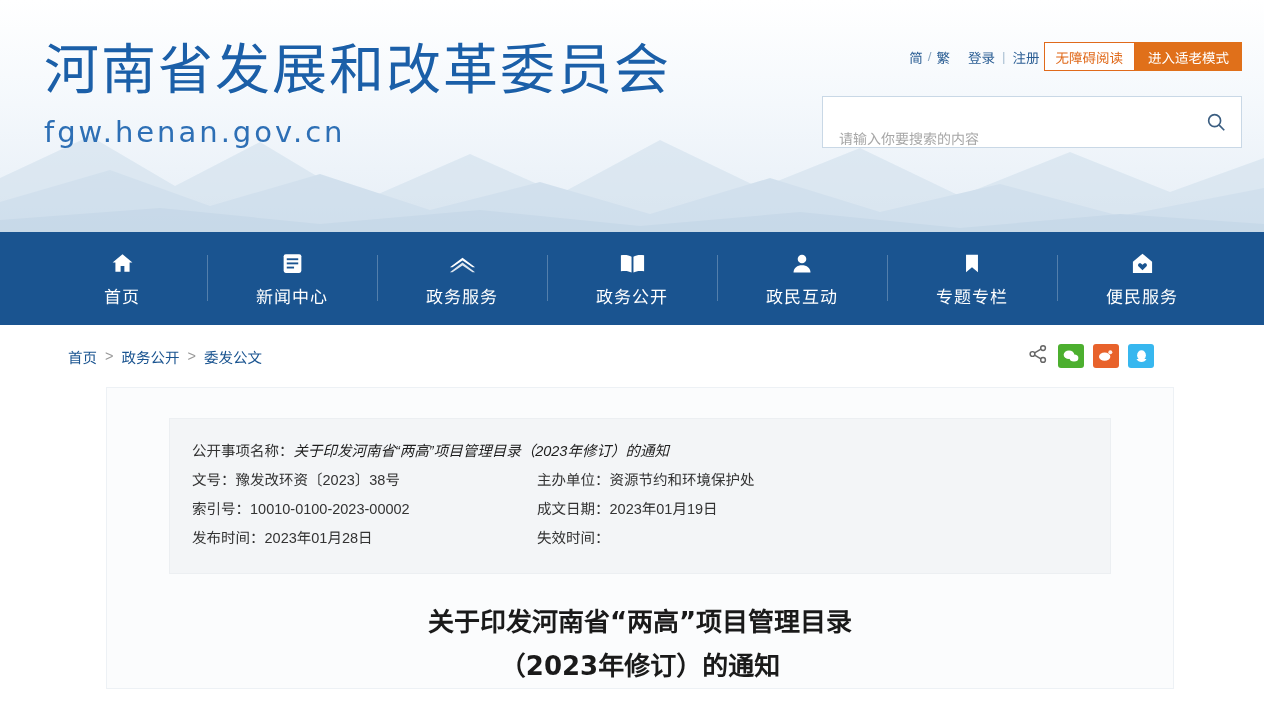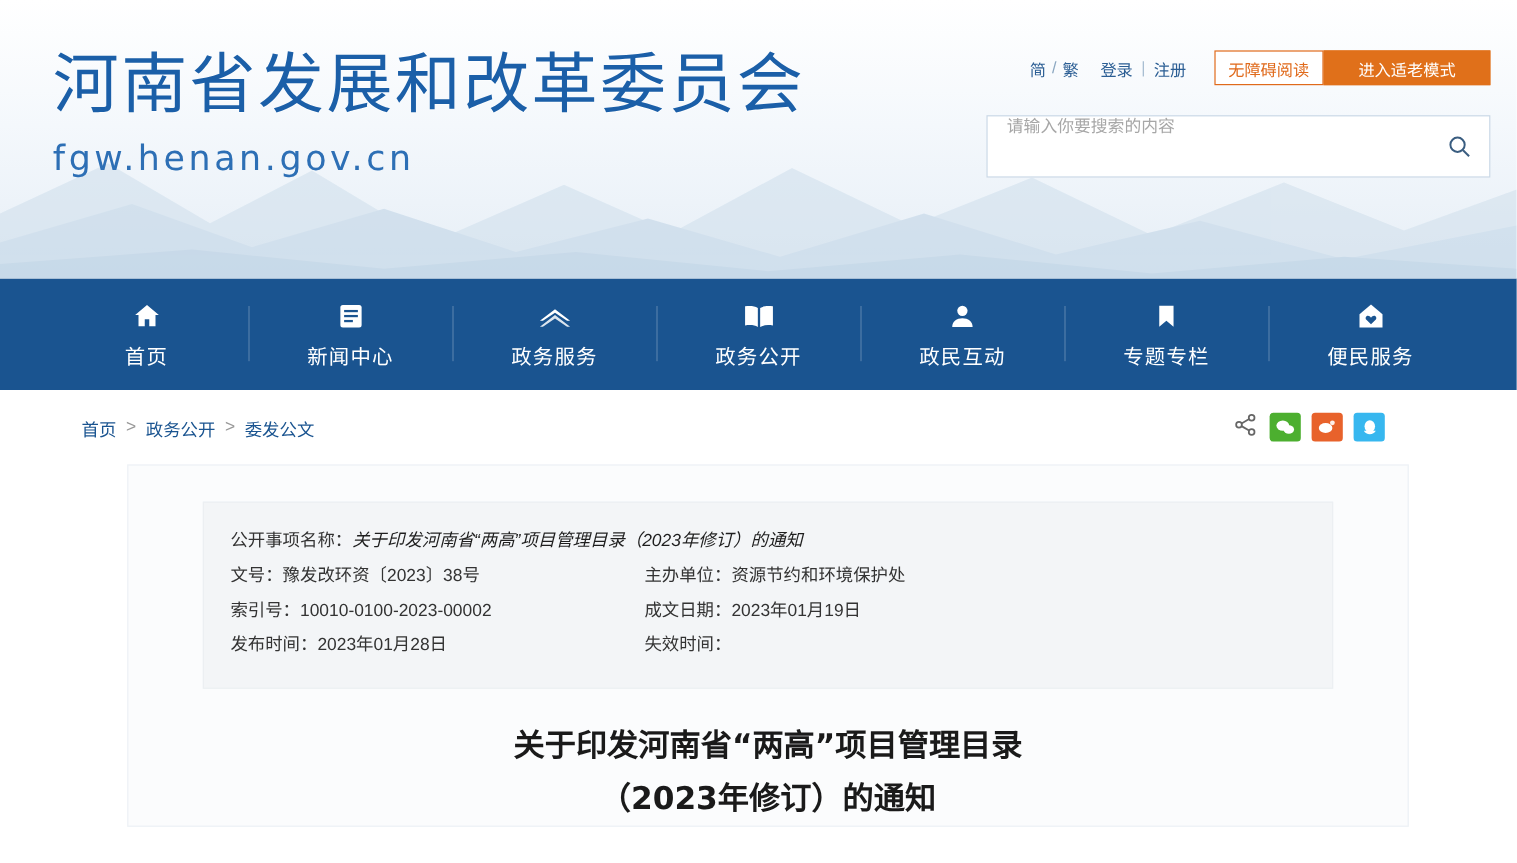--- a/index.html
+++ b/index.html
@@ -45,34 +45,34 @@
   }
   .topbar a { color: #2b5e94; text-decoration: none; }
   .lang { display: flex; align-items: center; gap: 5px; margin-right: 18px; }
   .sep-slash { color: #8aa6c0; }
   .auth { display: flex; align-items: center; gap: 7px; margin-right: 4px; }
   .auth .bar { color: #a8bed2; }
   .btn-barrier {
     display: inline-flex; align-items: center; justify-content: center;
     height: 29px; padding: 0 11px;
     border: 1px solid #e06a1b; color: #e06a1b;
-    font-size: 13.5px; background: #fff; margin-left: 19px;
+    font-size: 13.5px; background: #fff;
   }
   .btn-elder {
     display: inline-flex; align-items: center; justify-content: center;
-    height: 29px; padding: 0 28px;
+    height: 29px; padding: 0 12px;
     background: #e0701a; color: #fff; font-size: 13.5px;
     border: 1px solid #e0701a;
   }
 
   .searchbox {
     position: absolute; right: 22px; top: 96px;
     width: 420px; height: 52px;
     background: #fff; border: 1px solid #c9d8e6;
-    display: flex; align-items: flex-start;
+    display: flex; align-items: flex-end;
   }
   .searchbox input {
     flex: 1; border: none; outline: none;
     font-size: 14px; color: #333; padding: 0 16px;
     background: transparent;
     font-family: "Liberation Sans", sans-serif;
   }
   .searchbox input::placeholder { color: #a7a7a7; }
   .search-btn {
     width: 50px; height: 50px; display: flex; align-items: center; justify-content: center;

